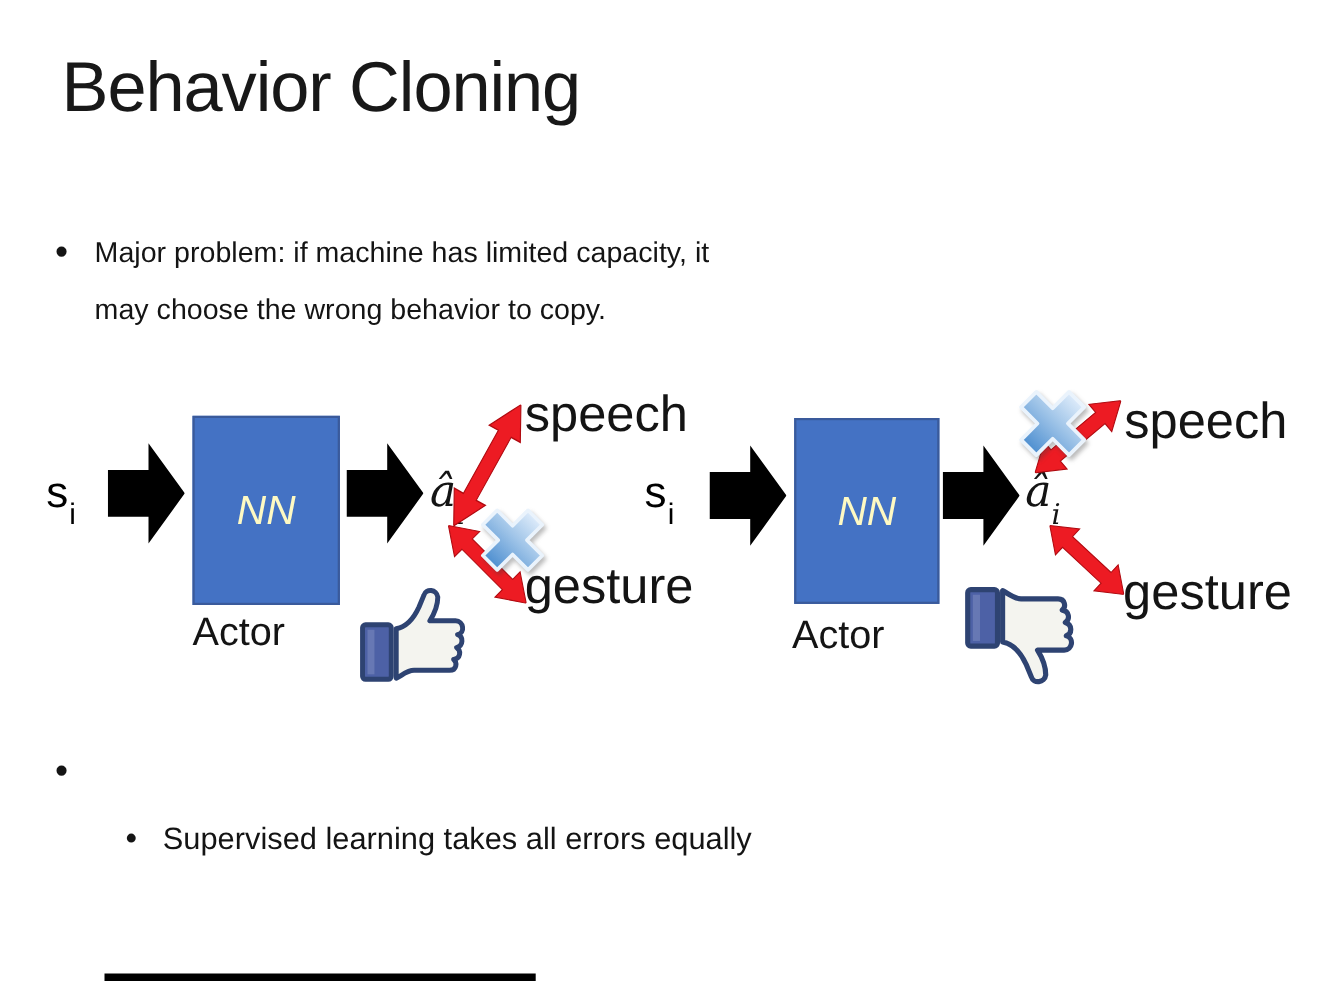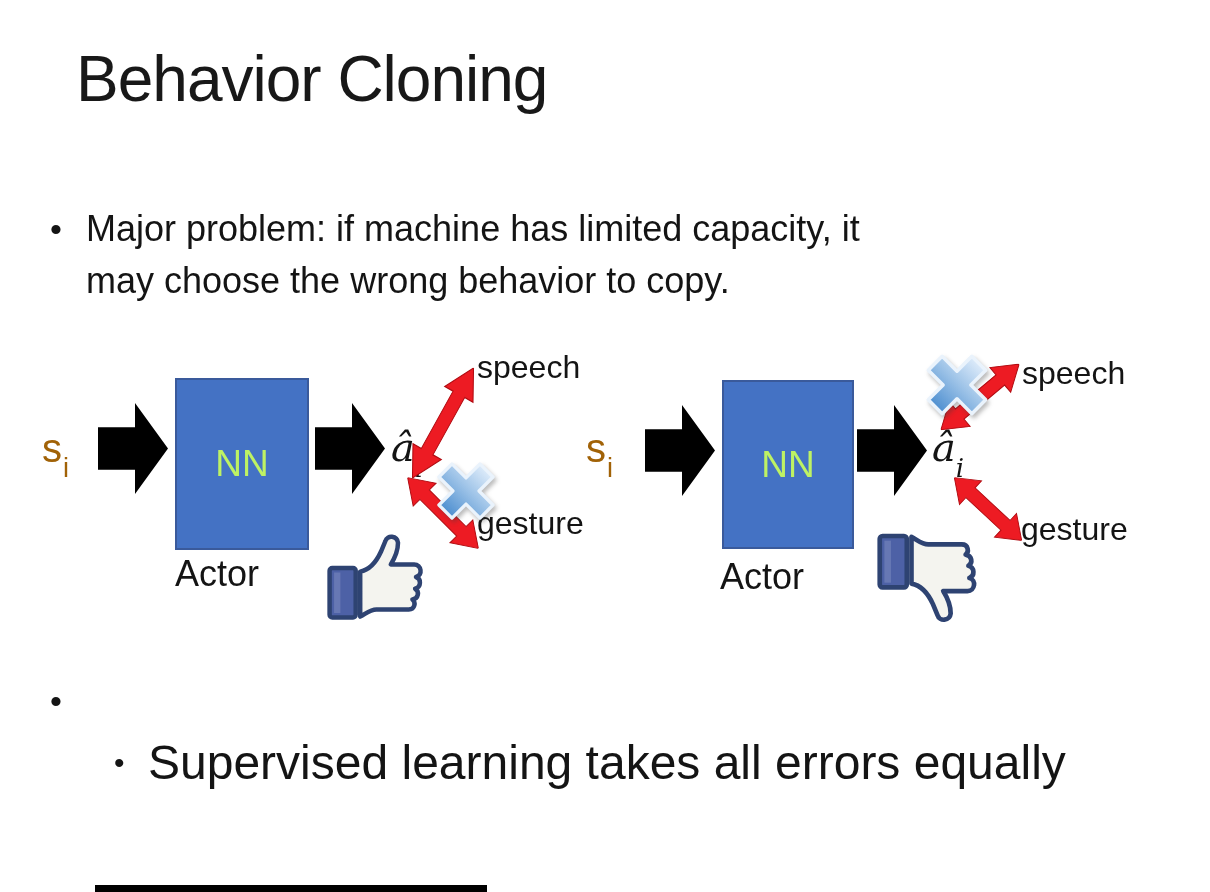--- a/index.html
+++ b/index.html
@@ -2,39 +2,39 @@
 <html><head>
 <meta charset="utf-8">
 <style>
   html,body{margin:0;padding:0;background:#ffffff;}
   #slide{
     position:relative;width:1210px;height:892px;background:#ffffff;
     font-family:"Liberation Sans",sans-serif;color:#141414;overflow:hidden;
   }
   .abs{position:absolute;}
   
-  .title{left:56px;top:42px;font-size:64px;font-weight:400;letter-spacing:-1px;color:#181818;margin-left:20px;}
+  .title{left:56px;top:42px;font-size:64px;font-weight:400;letter-spacing:-1px;color:#181818;}
   
   .bullet-row{display:flex;align-items:flex-start;}
   .bullet-marker{font-size:34px;line-height:52px;width:36px;flex:0 0 36px;}
-  .bullet-text{font-size:36px;line-height:52px;white-space:pre-line;}
+  .bullet-text{font-size:26px;line-height:52px;white-space:pre-line;}
   .b1{left:50px;top:203px;width:1080px;}
   .b2{left:50px;top:675px;width:1110px;}
   .bsub{left:114px;top:738px;width:1040px;}
   .bsub .bullet-marker{font-size:30px;line-height:50px;width:34px;flex:0 0 34px;}
-  .bsub .bullet-text{font-size:48px;line-height:50px;}
+  .bsub .bullet-text{font-size:28px;line-height:50px;}
   
   .nn-box{background:#4472C4;border:2px solid #3A5A9B;display:flex;align-items:center;justify-content:center;}
-  .nn-label{color:#bef264;font-size:37px;}
-  .io-label{font-size:40px;color:#a16207;}
+  .nn-label{color:#fef9c3;font-size:37px;font-style:italic;}
+  .io-label{font-size:40px;color:#000000;}
   .io-label sub{font-size:27px;position:relative;top:6px;left:1px;}
   .ahat{font-family:"DejaVu Serif",serif;font-style:italic;font-size:40px;color:#141414;}
   .ahat sub{font-size:26px;position:relative;top:7px;}
   .actor-label{font-size:36px;color:#141414;}
-  .rel-label{font-size:32px;color:#141414;}
+  .rel-label{font-size:46px;color:#141414;}
   .cross{filter:drop-shadow(2px 3px 2px rgba(60,60,60,0.35));}
   .block-arrow svg,.dbl-arrow svg,.cross svg,.thumb svg{display:block;width:100%;height:100%;}
   .bottom-bar{left:95px;top:885px;width:392px;height:7px;background:#000000;}
 </style>
 </head>
 <body>
 
 <div id="slide">
 
   <div class="abs title">Behavior Cloning</div>

